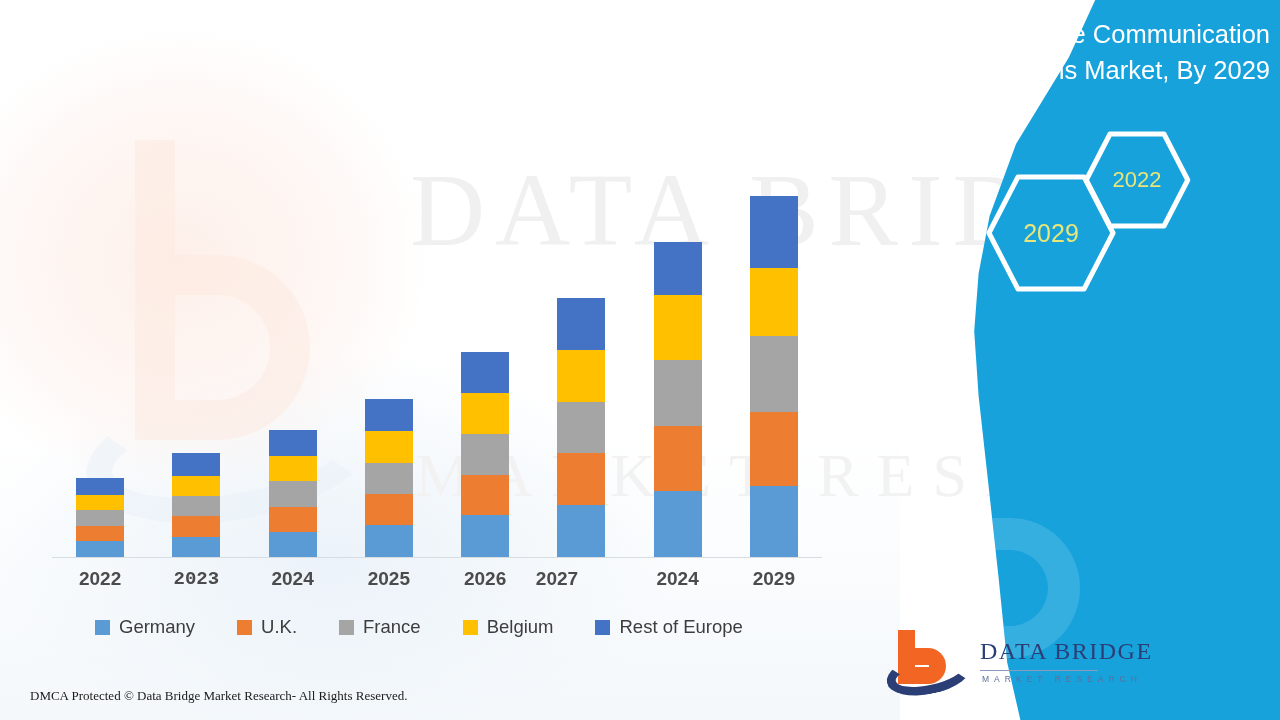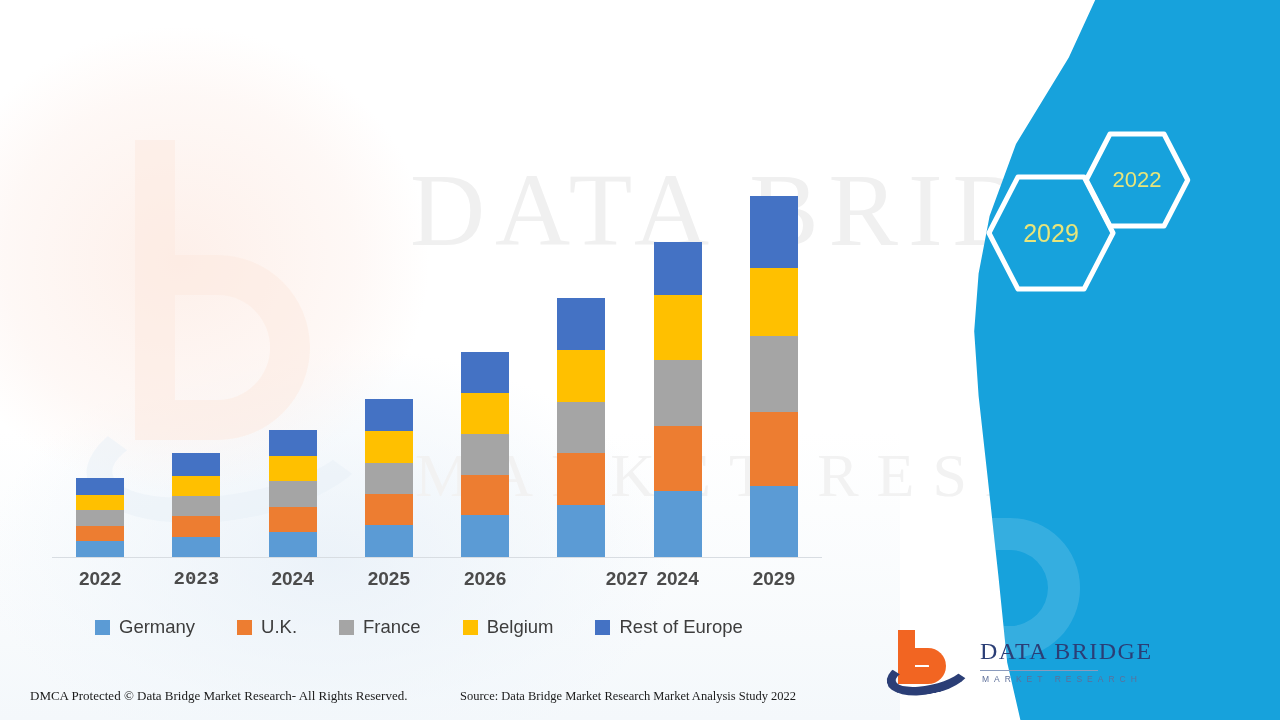--- a/index.html
+++ b/index.html
@@ -412,21 +412,21 @@
         </div>
       </div>
   </div>
 
   <div class="x-labels" id="x-labels">
       <div class="x-label" style="left: 8.125px;">2022</div>
       <div class="x-label" style="left: 104.375px; font-family: Liberation Mono, monospace;">2023</div>
       <div class="x-label" style="left: 200.625px;">2024</div>
       <div class="x-label" style="left: 296.875px;">2025</div>
       <div class="x-label" style="left: 393.125px;">2026</div>
-      <div class="x-label" style="left: 516px; text-align: right;">2027</div>
+      <div class="x-label" style="left: 465px;">2027</div>
       <div class="x-label" style="left: 585.625px;">2024</div>
       <div class="x-label" style="left: 681.875px;">2029</div>
     </div>
 
   <div class="legend" id="legend">
       <div class="legend-item">
         <span class="legend-swatch" style="background: rgb(91, 155, 213);"></span>
         <span class="legend-text">Germany</span>
       </div>
       <div class="legend-item">
@@ -442,30 +442,30 @@
         <span class="legend-text">Belgium</span>
       </div>
       <div class="legend-item">
         <span class="legend-swatch" style="background: rgb(68, 114, 196);"></span>
         <span class="legend-text">Rest of Europe</span>
       </div>
     </div>
 
   <div class="footer">
     <div class="footer-dmca">DMCA Protected © Data Bridge Market Research- All Rights Reserved.</div>
-    <div class="footer-source">Source: Data Bridge Market Research Market Analysis Study 2022</div>
   </div>
 
   <div class="panel">
     <div class="panel-wm-b">
       <div class="stem"></div>
       <div class="bowl"></div>
     </div>
   </div>
 
+  <div class="panel-title">Europe Marine Communication Systems Market, By 2029</div>
 
   <div class="hexes" id="hexes">
       <div class="hex hex-2029">
         <svg class="hex-shape" viewBox="0 0 100 100" preserveAspectRatio="none">
           <polygon points="25,4 75,4 97,50 75,96 25,96 3,50" fill="none" stroke="#ffffff" stroke-width="5" stroke-linejoin="round" vector-effect="non-scaling-stroke"></polygon>
         </svg>
         <span class="hex-label">2029</span>
       </div>
       <div class="hex hex-2022">
         <svg class="hex-shape" viewBox="0 0 100 100" preserveAspectRatio="none">

